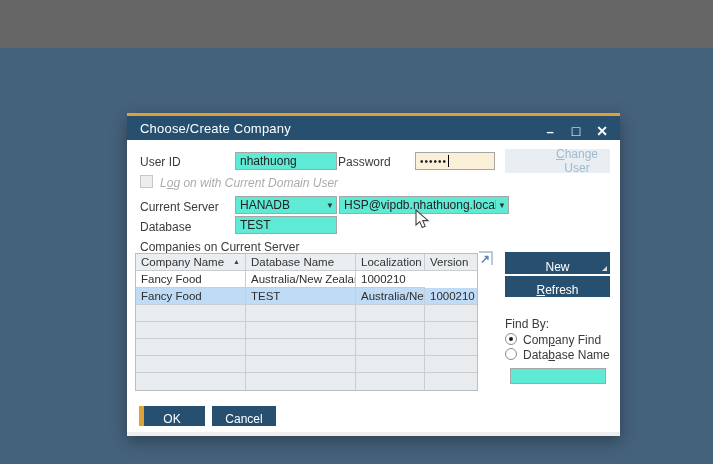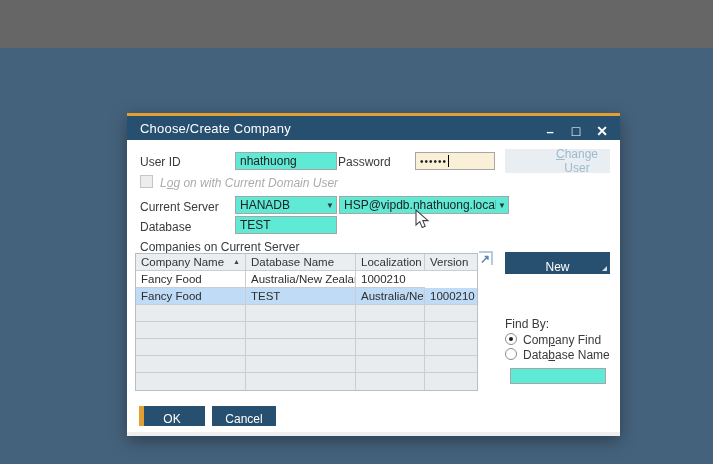--- a/index.html
+++ b/index.html
@@ -174,20 +174,23 @@
           <div class="grid-cell"></div>
           <div class="grid-cell"></div>
         </div>
     </div>
     <span class="expand-ic">↗</span>
 
     <button class="btn-blue" style="left:378px;top:139px;width:105px;height:22px;">
       <span>New</span>
       <span class="corner-tri"></span>
     </button>
+    <button class="btn-blue" style="left:378px;top:163px;width:105px;height:21px;">
+      <span><span class="mn">R</span><span>efresh</span></span>
+    </button>
 
     <span class="lbl" style="left:378px;top:204px;">Find By:</span>
     <span class="radio on" style="left:378px;top:220px;">
         <span class="dot"></span>
       </span>
     <span class="lbl" style="left:396px;top:220px;">
       <span>Com</span><span class="mn">p</span><span>any Find</span>
     </span>
     <span class="radio" style="left:378px;top:235px;"></span>
     <span class="lbl" style="left:396px;top:235px;">

